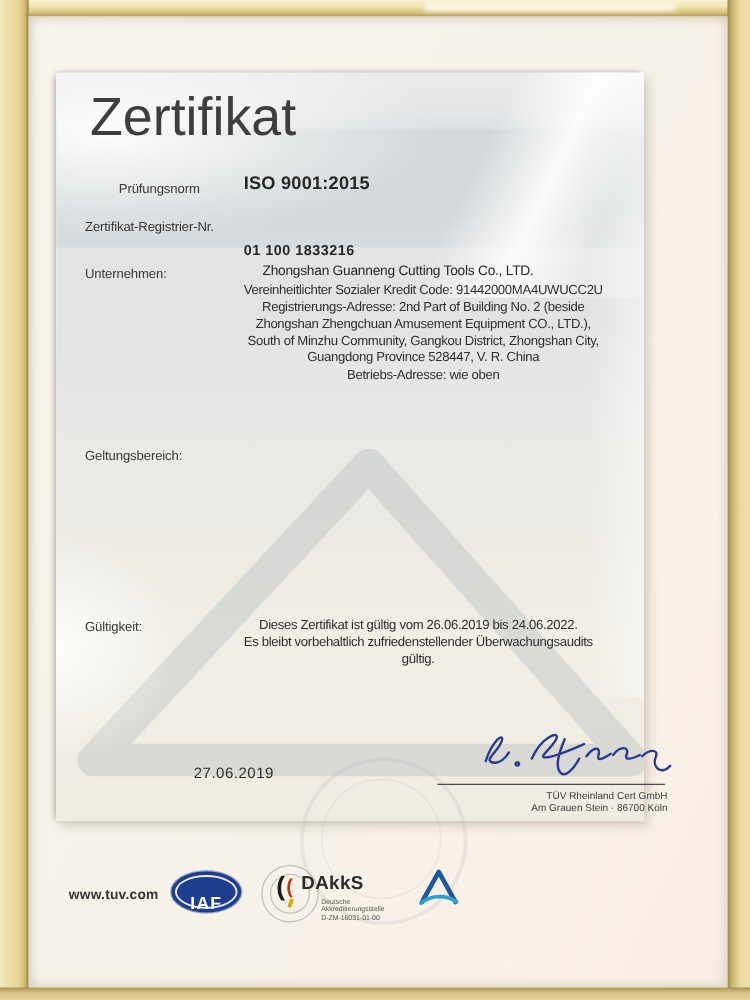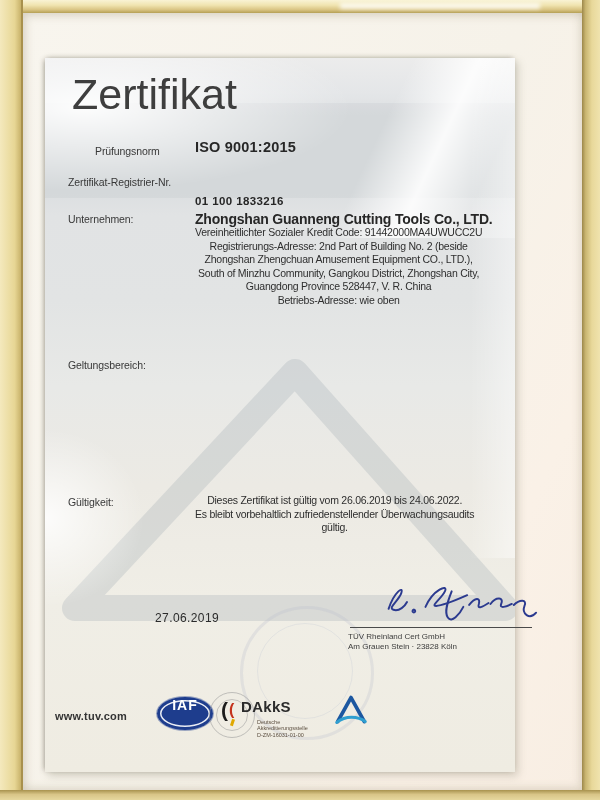--- a/index.html
+++ b/index.html
@@ -18,21 +18,21 @@
     border-right:2px solid #a8914d;}
   .frame-right{position:absolute;left:582px;top:0;width:18px;height:800px;
     background:linear-gradient(90deg,#9c874a 0%,#c9b571 20%,#e8d89a 55%,#f0e3ae 100%);}
   .frame-bottom{position:absolute;left:0;top:790px;width:600px;height:10px;
     background:linear-gradient(180deg,#a8924e 0%,#d9c588 45%,#e6d79e 100%);}
   
   .matte{position:absolute;left:23px;top:13px;width:559px;height:777px;
     background:linear-gradient(115deg,#f8f5ee 0%,#f6f2e9 55%,#faf1e7 80%,#f8eee3 100%);
     box-shadow:inset 3px 3px 8px rgba(150,140,110,0.28), inset -3px -3px 8px rgba(160,150,120,0.2);}
   
-  .paper{position:absolute;left:45px;top:58px;width:470px;height:714px;
+  .paper{position:absolute;left:45px;top:58px;width:470px;height:599px;
     background:linear-gradient(180deg,
       #ececec 0%, #e4e6e8 5%, #dcdfe1 8%, #dcdfe1 19%, #e1e3e4 22%,
       #e2e4e4 34%, #e8e9e7 46%, #eceae4 60%, #f0eee6 76%, #efece2 100%);
     box-shadow:-3px 0 5px -2px rgba(110,105,90,0.45),
                0 -2px 5px -2px rgba(110,105,90,0.4),
                3px 4px 8px rgba(120,115,95,0.28);}
   .paper *{position:absolute;}
   
   .band{left:0;top:45px;width:470px;height:95px;background:rgba(172,178,186,0.16);}
   .glare-tl{left:0;top:0;width:330px;height:140px;
@@ -48,38 +48,38 @@
     border:3px solid rgba(185,192,206,0.28);}
   .seal-inner{left:212px;top:565px;width:94px;height:94px;border-radius:50%;
     border:1px solid rgba(185,192,206,0.25);}
   
   .title{left:27px;top:12px;font-size:43px;color:#3e3e3e;letter-spacing:0;}
   .lbl{left:23px;font-size:10.5px;color:#383838;letter-spacing:-0.1px;}
   .lbl1{top:87px;padding-left:27px;} .lbl2{top:118px;} .lbl3{top:155px;} .lbl4{top:301px;} .lbl5{top:438px;}
   .val{left:150px;color:#272727;}
   .v-iso{top:81px;font-size:14.5px;font-weight:bold;letter-spacing:0.2px;}
   .v-reg{top:116px;font-size:11.5px;font-weight:bold;letter-spacing:0.4px;margin-top:21px;}
-  .company{top:153px;font-size:14px;font-weight:bold;letter-spacing:-0.2px;}
+  .company{top:153px;font-size:11px;font-weight:normal;letter-spacing:-0.2px;margin-left:15px;}
   .paragraph{font-size:10.5px;line-height:13.6px;color:#2e2e2e;
     letter-spacing:-0.25px;white-space:pre-line;text-align:center;}
   .address{top:168px;}
   .scope{top:301px;}
   .audit{top:376px;}
   .validity{top:436px;}
   .info{top:490px;}
   .date{left:110px;top:553px;font-size:12px;color:#2b2b2b;letter-spacing:0.4px;}
   .sig-svg{left:330px;top:520px;width:165px;height:50px;}
   .sig-line{left:305px;top:569px;width:182px;height:1px;background:#4a4a4a;}
-  .sig-block{left:303px;top:574px;width:186px;text-align:left;}
+  .sig-block{left:303px;top:574px;width:186px;text-align:right;}
   .sig-block div{position:static;font-size:8px;line-height:10px;color:#3c3c3c;}
   
   .website{left:10px;top:652px;font-size:11px;font-weight:bold;color:#333;letter-spacing:0.2px;}
-  .iaf{left:112px;top:639px;width:56px;height:33px;border-radius:50%;background:#1e3d8d;
+  .iaf{left:92px;top:639px;width:56px;height:33px;border-radius:50%;background:#1e3d8d;
     box-shadow:0 0 0 1px rgba(30,61,141,0.4), inset 0 0 0 3px #1e3d8d, inset 0 0 0 4.5px rgba(255,255,255,0.9);
-    display:flex;align-items:flex-start;justify-content:center;}
+    display:flex;align-items:flex-end;justify-content:center;}
   .iaf span{position:static;color:#fff;font-weight:bold;font-size:14px;letter-spacing:1px;}
   .dakks{left:168px;top:634px;width:135px;height:50px;}
   .dakks-arc1{left:-4px;top:0px;width:44px;height:44px;border:1px solid rgba(150,150,150,0.55);border-radius:50%;}
   .dakks-arc2{left:3px;top:7px;width:30px;height:30px;border:1px solid rgba(150,150,150,0.5);border-radius:50%;}
   .paren1{left:8px;top:6px;font-size:21px;font-weight:bold;color:#1c1c1c;}
   .paren2{left:16px;top:9px;font-size:16px;font-weight:bold;color:#c4321c;}
   .gold-tick{left:18px;top:27px;width:3px;height:7px;background:#e0a800;transform:rotate(18deg);}
   .dakks-name{left:28px;top:6px;font-size:15px;font-weight:bold;color:#2b2b2b;letter-spacing:0.3px;}
   .dakks-sub{left:44px;top:27px;font-size:5.5px;line-height:6.4px;color:#5c4f40;white-space:pre-line;}
   .tuv-logo{left:288px;top:636px;width:36px;height:32px;}
@@ -147,21 +147,21 @@
       <path d="M52,28 C60,10 76,4 72,12 C68,20 57,27 63,27 C70,27 86,20 95,16"></path>
       <path d="M79,12 C75,22 71,33 75,39 C79,45 87,36 91,28"></path>
       <path d="M97,26 C103,18 109,18 107,25 C105,31 111,28 117,24"></path>
       <path d="M119,25 C125,17 133,18 130,25 C128,30 135,28 141,25"></path>
       <path d="M143,26 C149,20 157,20 154,27 C151,35 159,42 166,34"></path>
     </g>
   </svg>
   <div class="sig-line"></div>
   <div class="sig-block">
     <div>TÜV Rheinland Cert GmbH</div>
-    <div>Am Grauen Stein · 23828 Köln</div>
+    <div>Am Grauen Stein · 86700 Köln</div>
   </div>
 
   <div class="website">www.tuv.com</div>
 
   <div class="iaf">
     <span>IAF</span>
   </div>
 
   <div class="dakks">
     <div class="dakks-arc1"></div>

